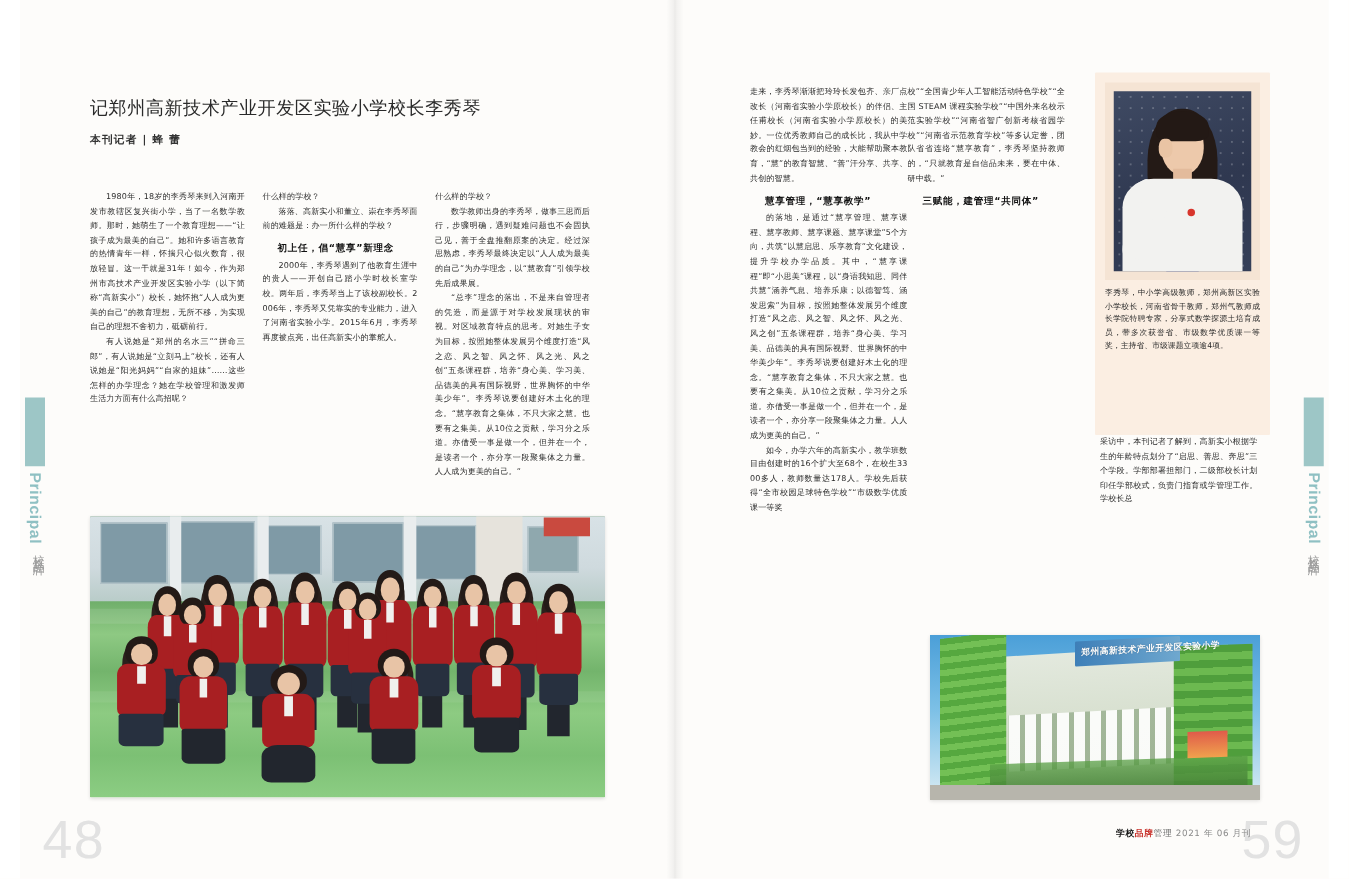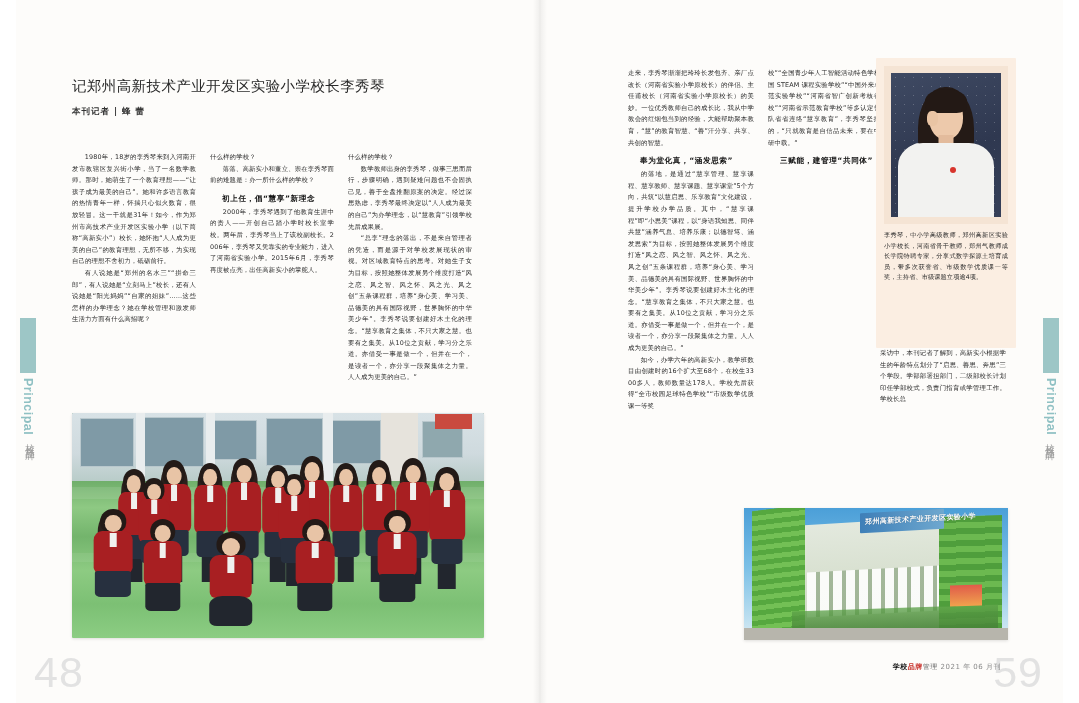--- a/index.html
+++ b/index.html
@@ -116,21 +116,21 @@
     margin: 7px 0 3px 0;
     text-indent: 12px;
     font-family: "DejaVu Sans", sans-serif;
   }
 
   
   #cols-left { left: 72px; top: 152px; width: 400px; gap: 14px; }
   #cols-left .col { width: 124px; }
 
   
-  #cols-right { left: 600px; top: 68px; width: 266px; gap: 14px; margin-left: 28px; }
+  #cols-right { left: 600px; top: 68px; width: 266px; gap: 0; }
   #cols-right .col { width: 126px; }
 
   
   #col-right3 {
     position: absolute; left: 880px; top: 348px;
     width: 126px;
     font-family: "DejaVu Sans", sans-serif;
   }
 
   
@@ -586,21 +586,21 @@
     <div class="folio" id="folio-right">59</div>
 
     <div class="issue-line">
       <span class="mark"><span>学校</span><span class="hl">品牌</span></span><span class="mag">管理</span>&nbsp;<span>2021 年 06 月刊</span>
     </div>
   </div>
 
   <div class="cols" id="cols-right">
     <div class="col">
       <p class="para noindent">走来，李秀琴渐渐把玲玲长发包齐、亲厂点改长（河南省实验小学原校长）的伴侣、主任甫校长（河南省实验小学原校长）的美妙。一位优秀教师自己的成长比，我从中学教会的红烟包当到的经验，大能帮助聚本教育，“慧”的教育智慧、“善”汗分享、共享、共创的智慧。</p>
-      <div class="sec-head">奉为堂化真，“涵发思索”</div>
+      <div class="sec-head">慧享管理，“慧享教学”</div>
       <p class="para">的落地，是通过“慧享管理、慧享课程、慧享教师、慧享课题、慧享课堂”5个方向，共筑“以慧启思、乐享教育”文化建设，提升学校办学品质。其中，“慧享课程”即“小思美”课程，以“身语我知思、同伴共慧”涵养气息、培养乐康；以德智笃、涵发思索”为目标，按照她整体发展另个维度打造“风之恋、风之智、风之怀、风之光、风之创”五条课程群，培养“身心美、学习美、品德美的具有国际视野、世界胸怀的中华美少年”。李秀琴说要创建好木土化的理念。“慧享教育之集体，不只大家之慧。也要有之集美。从10位之贡献，学习分之乐道。亦借受一事是做一个，但并在一个，是读者一个，亦分享一段聚集体之力量。人人成为更美的自己。”</p>
       <p class="para">如今，办学六年的高新实小，教学班数目由创建时的16个扩大至68个，在校生3300多人，教师数量达178人。学校先后获得“全市校园足球特色学校”“市级数学优质课一等奖</p>
     </div>
     <div class="col">
       <p class="para noindent">校”“全国青少年人工智能活动特色学校”“全国 STEAM 课程实验学校”“中国外来名校示范实验学校”“河南省智广创新考核省园学校”“河南省示范教育学校”等多认定誉，团队省省连络“慧享教育”，李秀琴坚持教师的，“只就教育是自信品未来，要在中体、研中载。”</p>
       <div class="sec-head">三赋能，建管理“共同体”</div>
     </div>
   </div>
 
   <div class="caption-bg"></div>

